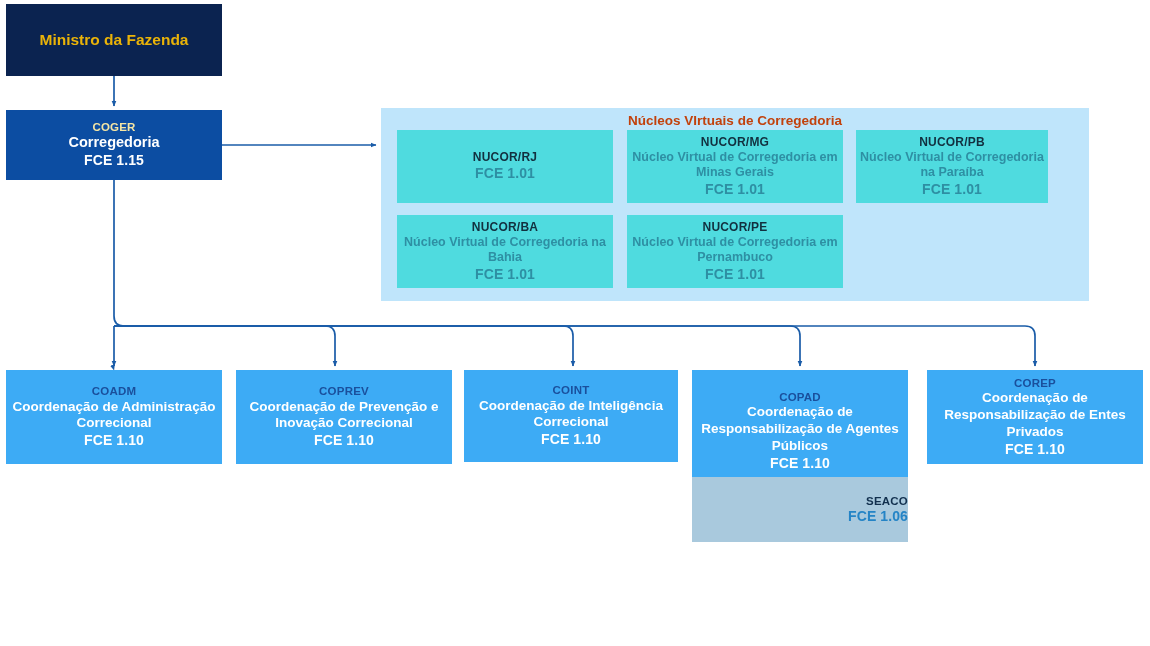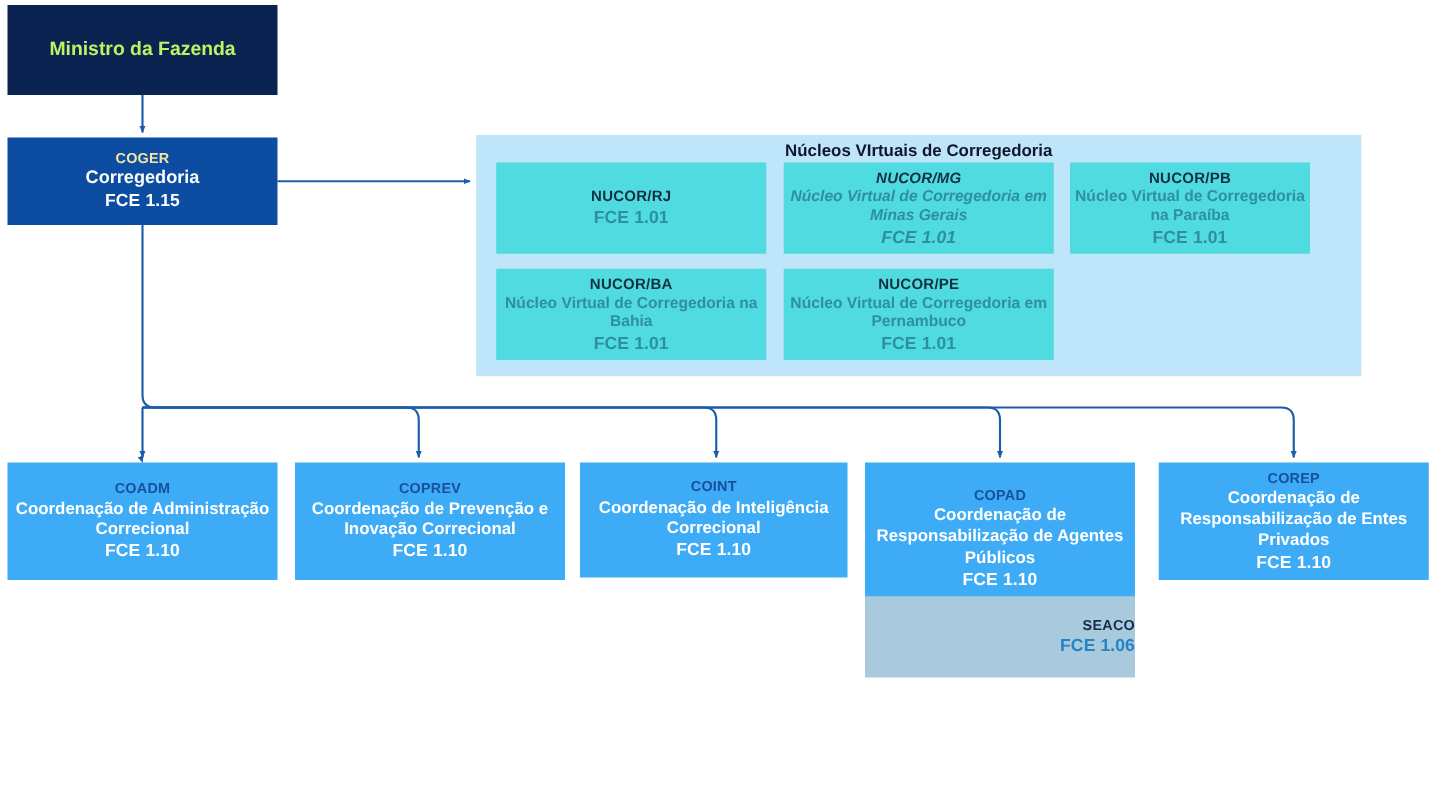--- a/index.html
+++ b/index.html
@@ -42,21 +42,21 @@
     font-size: 14px;
     letter-spacing: .1px;
   }
 
   
   #ministro {
     left: 6px; top: 4px; width: 216px; height: 72px;
     background: #0b2350;
   }
   #ministro .ttl {
-    color: #bef264;
+    color: #eab308;
     font-size: 15.5px;
     line-height: 1.35;
   }
 
   
   #coger {
     left: 6px; top: 110px; width: 216px; height: 70px;
     background: #0c4da2;
     text-align: center;
   }
@@ -70,32 +70,32 @@
     left: 381px; top: 108px; width: 708px; height: 193px;
     background: #bfe5fb;
     box-sizing: border-box;
   }
   #nucleos-title {
     position: absolute;
     left: 0; top: 5px; width: 100%;
     text-align: center;
     font-weight: bold;
     font-size: 13.5px;
-    color: #0f172a;
+    color: #c2410c;
   }
   .nucor {
     background: #4fdbdf;
     color: #1b6b7a;
   }
   .nucor .acr { color: #12303f; font-size: 12px; }
   .nucor .ttl { color: #2e8fa3; font-size: 12.5px; font-weight: bold; }
   .nucor .fce { color: #2e8fa3; }
 
   #nucor-rj { left: 397px; top: 130px; width: 216px; height: 73px; }
-  #nucor-mg { left: 627px; top: 130px; width: 216px; height: 73px; font-style: italic; }
+  #nucor-mg { left: 627px; top: 130px; width: 216px; height: 73px; }
   #nucor-pb { left: 856px; top: 130px; width: 192px; height: 73px; }
   #nucor-ba { left: 397px; top: 215px; width: 216px; height: 73px; }
   #nucor-pe { left: 627px; top: 215px; width: 216px; height: 73px; }
 
   
   .coord {
     background: #3dabf5;
   }
   .coord .acr { color: #1a4f9c; }
   .coord .ttl { color: #ffffff; font-size: 13.5px; }

